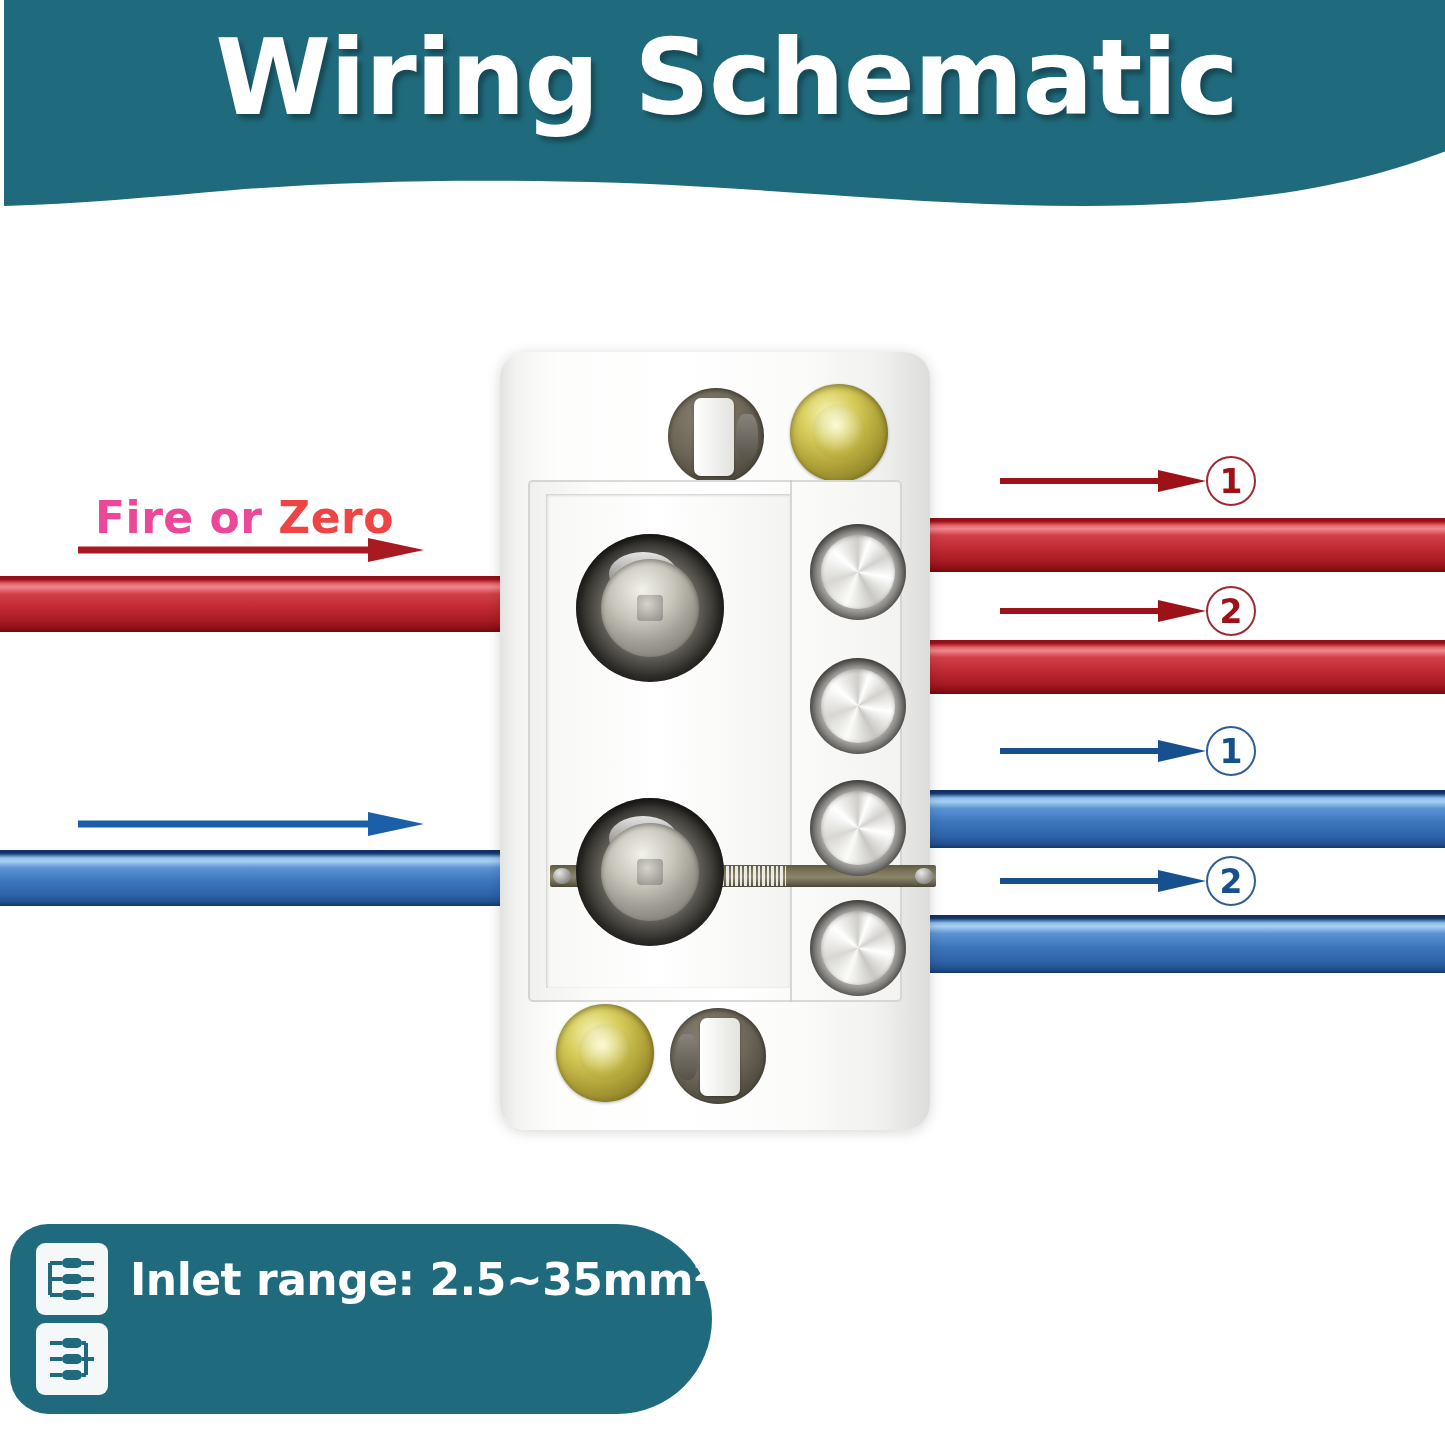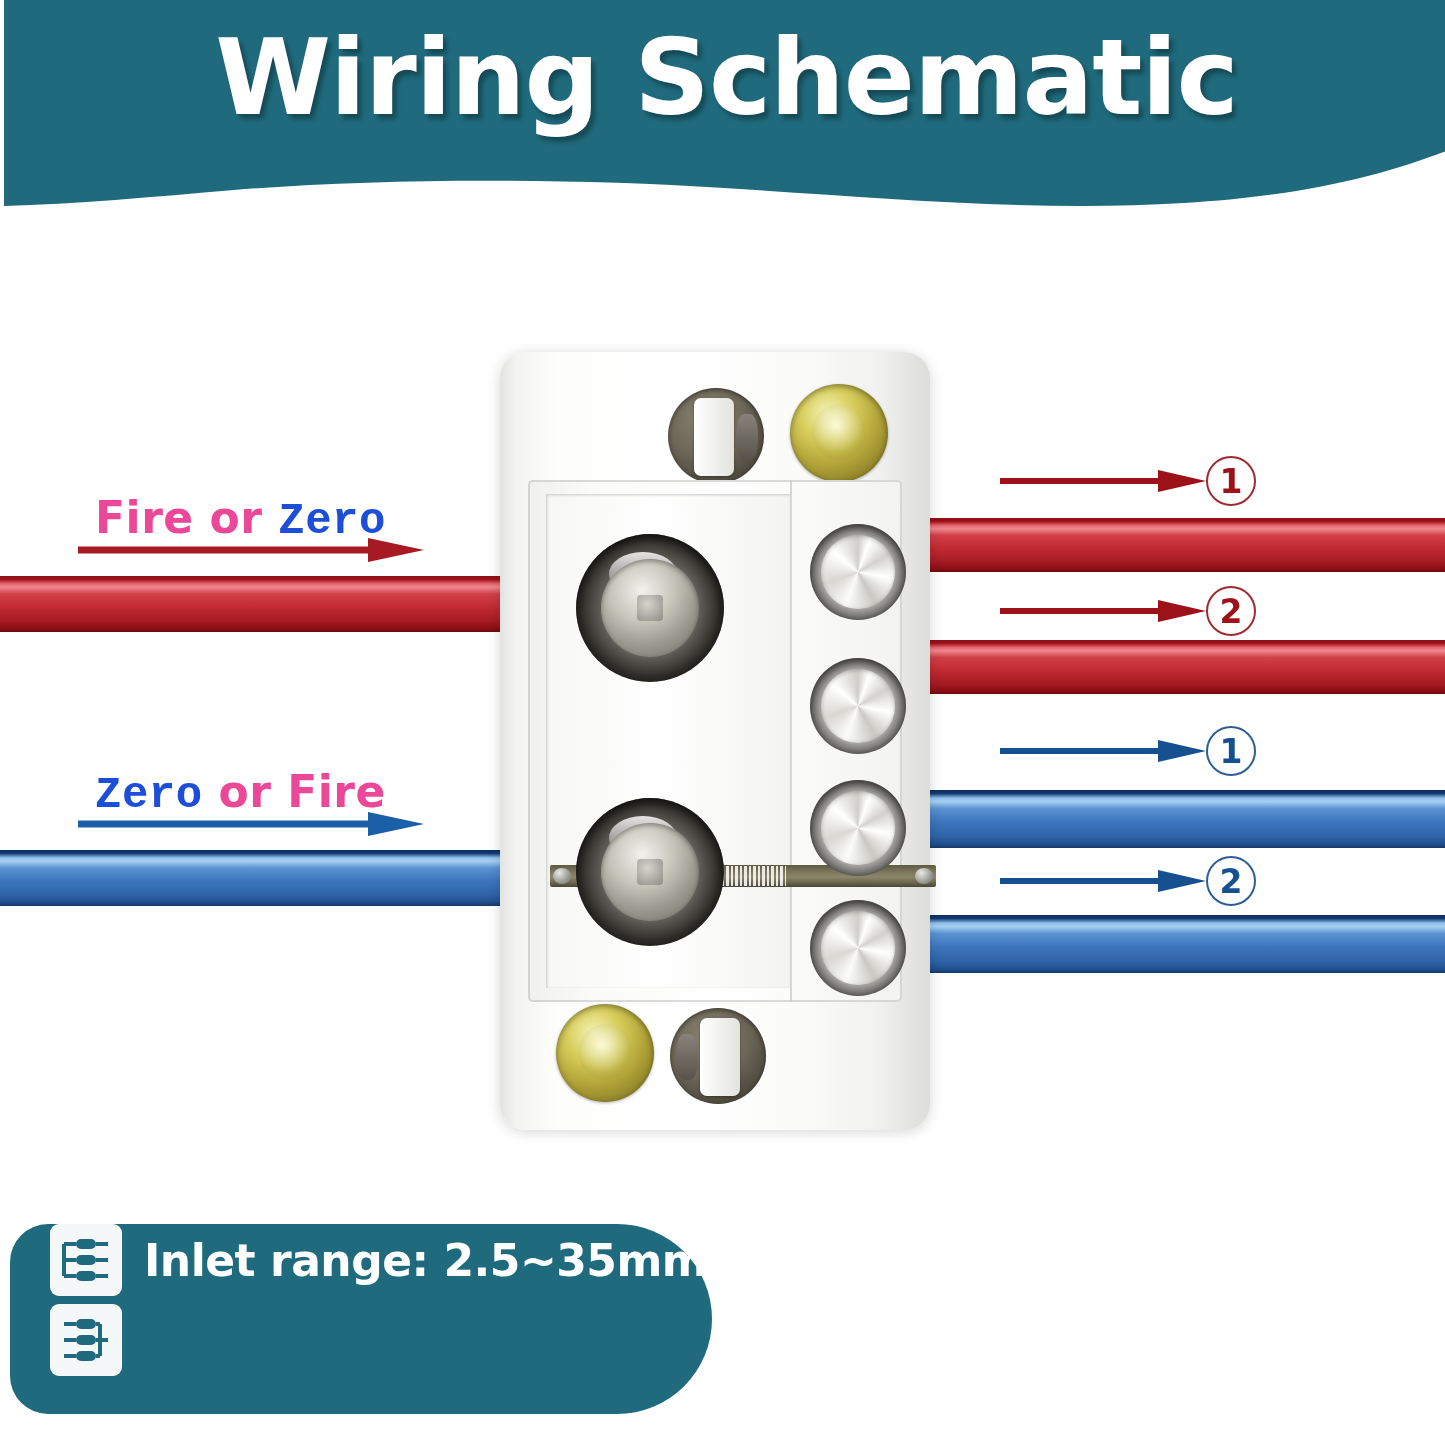--- a/index.html
+++ b/index.html
@@ -58,21 +58,21 @@
   
   .side-label {
     position: absolute;
     font-size: 44px;
     font-weight: 700;
     white-space: nowrap;
     font-family: "DejaVu Sans", sans-serif;
     letter-spacing: 0.5px;
   }
   .t-red { color: #ec4899; }
-  .t-blue { color: #1d4ed8; font-family: Liberation Mono, monospace; }
+  .t-blue { color: #ef4444; }
 
   .arrow-svg { position: absolute; }
 
   
   .num-circle {
     position: absolute;
     width: 50px; height: 50px;
     border-radius: 50%;
     display: flex; align-items: center; justify-content: center;
     font-size: 33px; font-weight: 700;
@@ -194,22 +194,22 @@
   }
 
   
   .spec-panel {
     position: absolute;
     left: 10px; top: 1224px;
     width: 702px; height: 190px;
     background: #1f6b7d;
     border-radius: 38px 95px 95px 38px;
     display: flex; flex-direction: column;
-    justify-content: flex-start; gap: 8px;
-    padding-left: 40px;
+    justify-content: center; gap: 8px;
+    padding-left: 26px;
   }
   .spec-row { display: flex; align-items: center; gap: 22px; }
   .spec-icon {
     width: 72px; height: 72px;
     background: #f4f8f8;
     border-radius: 9px;
     flex: 0 0 auto;
     display: flex; align-items: center; justify-content: center;
   }
   .spec-text {
@@ -240,23 +240,20 @@
   <div class="side-label" style="left:95px; top:492px;">
     <span class="t-red">Fire</span><span class="t-red"> or </span><span class="t-blue">Zero</span>
   </div>
   <svg class="arrow-svg" style="left:76px; top:536px;" width="350" height="28">
     <line x1="2" y1="14" x2="300" y2="14" stroke="#A71A22" stroke-width="7"></line>
     <polygon points="292,2 348,14 292,26" fill="#A71A22"></polygon>
   </svg>
 
   <div class="wire wire-red" style="left:-4px; top:576px; width:508px; height:56px;"></div>
 
-  <div class="side-label" style="left:95px; top:766px;">
-    <span class="t-blue">Zero</span><span class="t-red"> or </span><span class="t-red">Fire</span>
-  </div>
   <svg class="arrow-svg" style="left:76px; top:810px;" width="350" height="28">
     <line x1="2" y1="14" x2="300" y2="14" stroke="#1B5FA8" stroke-width="7"></line>
     <polygon points="292,2 348,14 292,26" fill="#1B5FA8"></polygon>
   </svg>
 
   <div class="wire wire-blue" style="left:-4px; top:850px; width:508px; height:56px;"></div>
 
   <svg class="arrow-svg" style="left:998px; top:468px;" width="210" height="26">
     <line x1="2" y1="13" x2="168" y2="13" stroke="#9D1119" stroke-width="6"></line>
     <polygon points="160,2 208,13 160,24" fill="#9D1119"></polygon>

